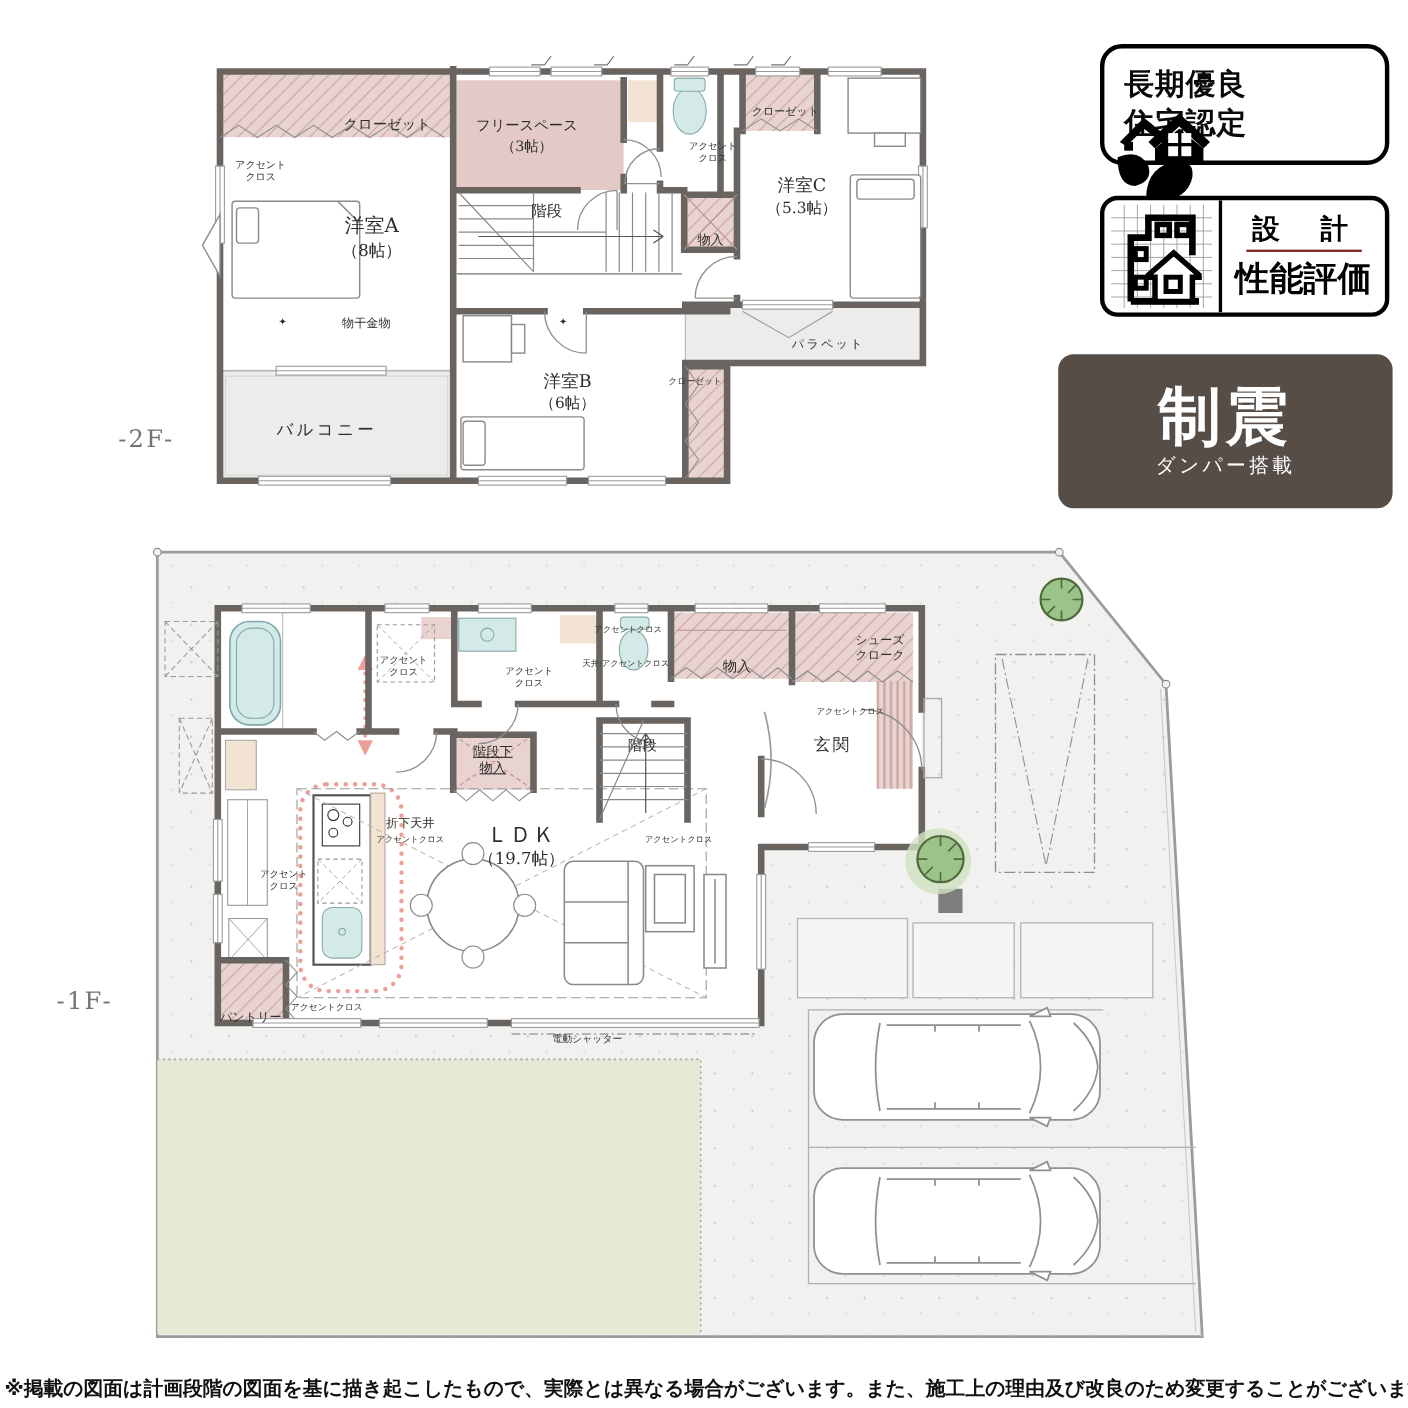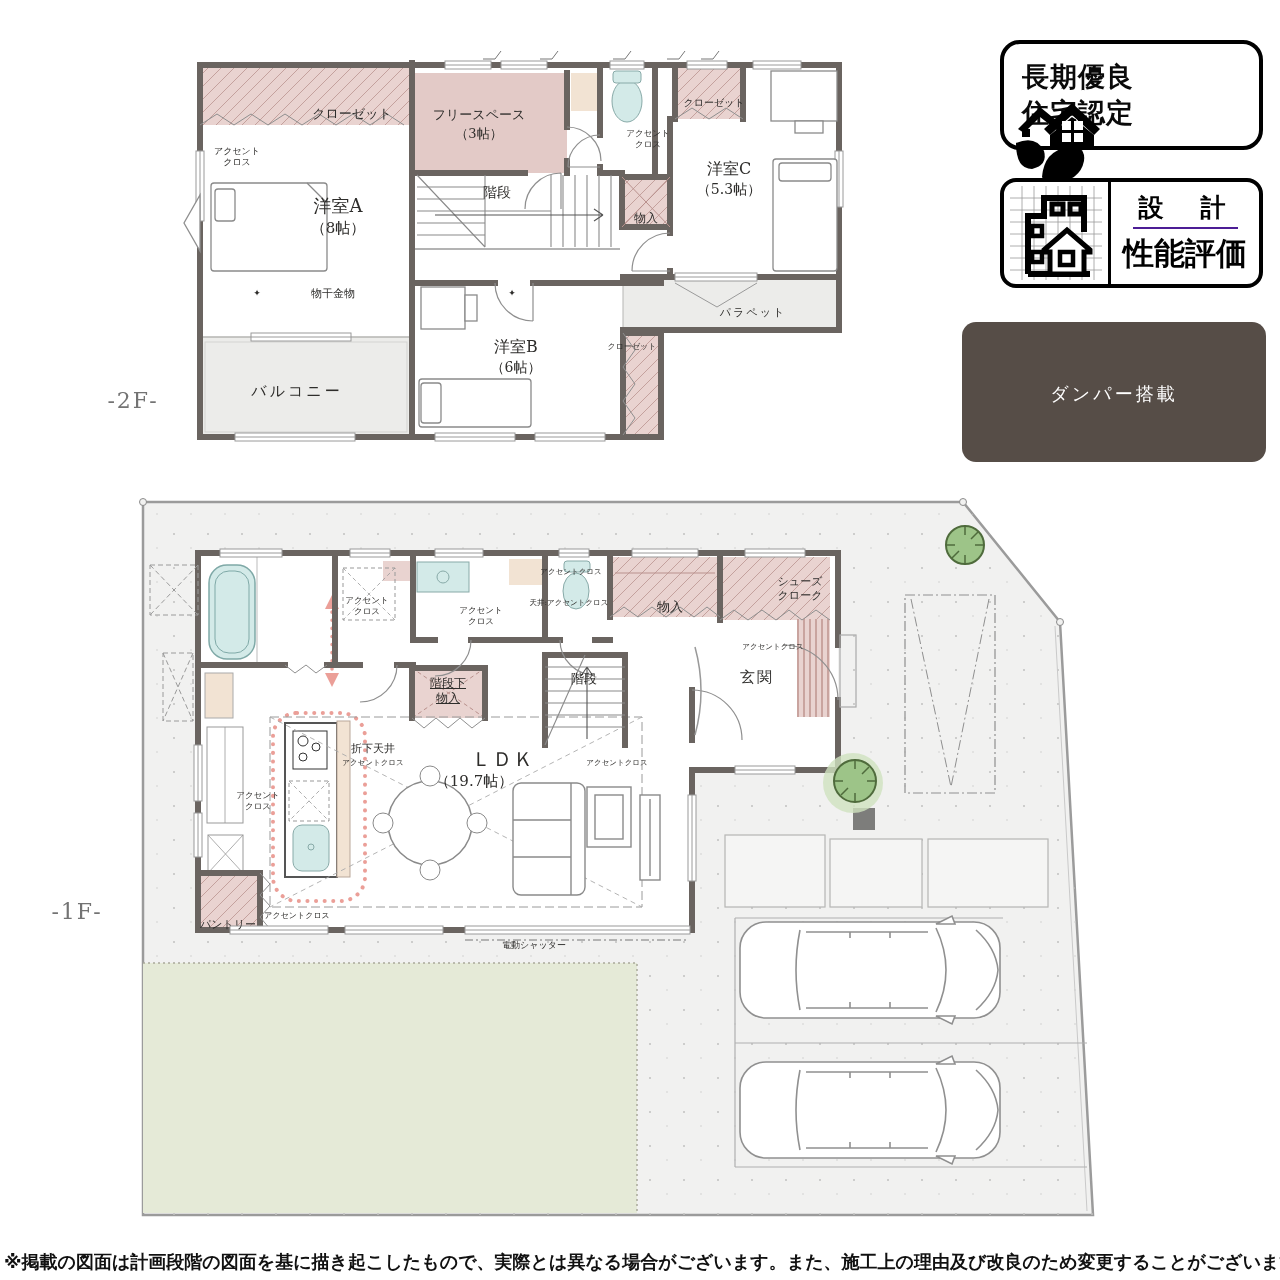--- a/index.html
+++ b/index.html
@@ -11,21 +11,21 @@
   .floor-lbl{position:absolute;transform:translate(-50%,-50%);font-family:"DejaVu Serif",serif;
        color:#737373;font-size:22px;letter-spacing:2px;z-index:5;}
   .badge{position:absolute;box-sizing:border-box;background:#fff;}
   .badge1{left:1000px;top:40px;width:263px;height:110px;border:4px solid #000;border-radius:20px;
           display:flex;align-items:center;padding:6px 10px;gap:8px;}
   .badge1 .txt{font-size:27px;font-weight:600;color:#0a0a0a;line-height:1.35;letter-spacing:1px;}
   .badge2{left:1000px;top:178px;width:263px;height:110px;border:4px solid #000;border-radius:16px;
           display:flex;align-items:stretch;overflow:hidden;}
   .badge2 .logo{width:104px;border-right:3px solid #000;display:flex;align-items:center;justify-content:center;}
   .badge2 .txt{flex:1;display:flex;flex-direction:column;align-items:center;justify-content:center;padding:4px 6px;}
-  .badge2 .t1{font-size:25px;font-weight:700;letter-spacing:6px;border-bottom:2px solid #4c1d95;
+  .badge2 .t1{font-size:25px;font-weight:700;letter-spacing:6px;border-bottom:2px solid #7f1d1d;
               padding:0 6px 3px 6px;margin-bottom:4px;}
   .badge2 .t2{font-size:31px;font-weight:800;letter-spacing:0px;}
   .badge3{left:962px;top:322px;width:304px;height:140px;background:#564d47;border-radius:14px;
           display:flex;align-items:center;padding:10px;box-sizing:border-box;gap:8px;}
   .badge3 .left{flex:1;text-align:center;color:#fff;}
   .badge3 .big{font-family:"DejaVu Serif",serif;font-size:57px;font-weight:700;line-height:1.0;letter-spacing:4px;}
   .badge3 .sub{font-size:18px;letter-spacing:3px;margin-top:4px;}
   .badge3 .panel{width:112px;height:118px;background:#fff;border-radius:8px;color:#564d47;
           display:flex;flex-direction:column;align-items:center;justify-content:center;padding:4px;box-sizing:border-box;}
   .badge3 .m1{font-size:13.5px;font-weight:800;letter-spacing:0.5px;}
@@ -411,21 +411,21 @@
 <div class="lbl" style="left:670px;top:607px;font-size:13px;">物入</div>
 <div class="lbl" style="left:800px;top:589px;font-size:11px;">シューズ
 クローク</div>
 <div class="lbl" style="left:773px;top:647px;font-size:7.5px;">アクセントクロス</div>
 <div class="lbl" style="left:757px;top:677px;font-size:15px;letter-spacing:2px;">玄関</div>
 <div class="lbl" style="left:584px;top:679px;font-size:13px;">階段</div>
 <div class="lbl" style="left:448px;top:691px;font-size:12px;text-decoration:underline;">階段下
 物入</div>
 <div class="lbl" style="left:373px;top:749px;font-size:11px;">折下天井</div>
 <div class="lbl" style="left:373px;top:763px;font-size:7.5px;">アクセントクロス</div>
-<div class="lbl" style="left:474px;top:759px;font-size:20px;letter-spacing:1px;margin-left:29px;">ＬＤＫ</div>
+<div class="lbl" style="left:474px;top:759px;font-size:20px;letter-spacing:1px;">ＬＤＫ</div>
 <div class="lbl" style="left:474px;top:781px;font-size:15px;">（19.7帖）</div>
 <div class="lbl" style="left:617px;top:763px;font-size:7.5px;">アクセントクロス</div>
 <div class="lbl" style="left:258px;top:801px;font-size:8.5px;">アクセント
 クロス</div>
 <div class="lbl" style="left:297px;top:916px;font-size:8px;">アクセントクロス</div>
 <div class="lbl" style="left:228px;top:925px;font-size:11px;">パントリー</div>
 <div class="lbl" style="left:534px;top:946px;font-size:9px;">電動シャッター</div>
 
 <div class="badge badge1">
   <span>
@@ -465,19 +465,20 @@
     </svg>
   </span>
   <span class="txt">
     <div class="t1">設　計</div>
     <div class="t2">性能評価</div>
   </span>
 </div>
 
 <div class="badge badge3" style="background:#564d47;">
   <div class="left">
+    <div class="big">制震</div>
     <div class="sub">ダンパー搭載</div>
   </div>
 </div>
 
 <div class="disclaimer">※掲載の図面は計画段階の図面を基に描き起こしたもので、実際とは異なる場合がございます。また、施工上の理由及び改良のため変更することがございます。</div>
 
 </div>
 
 </body></html>

